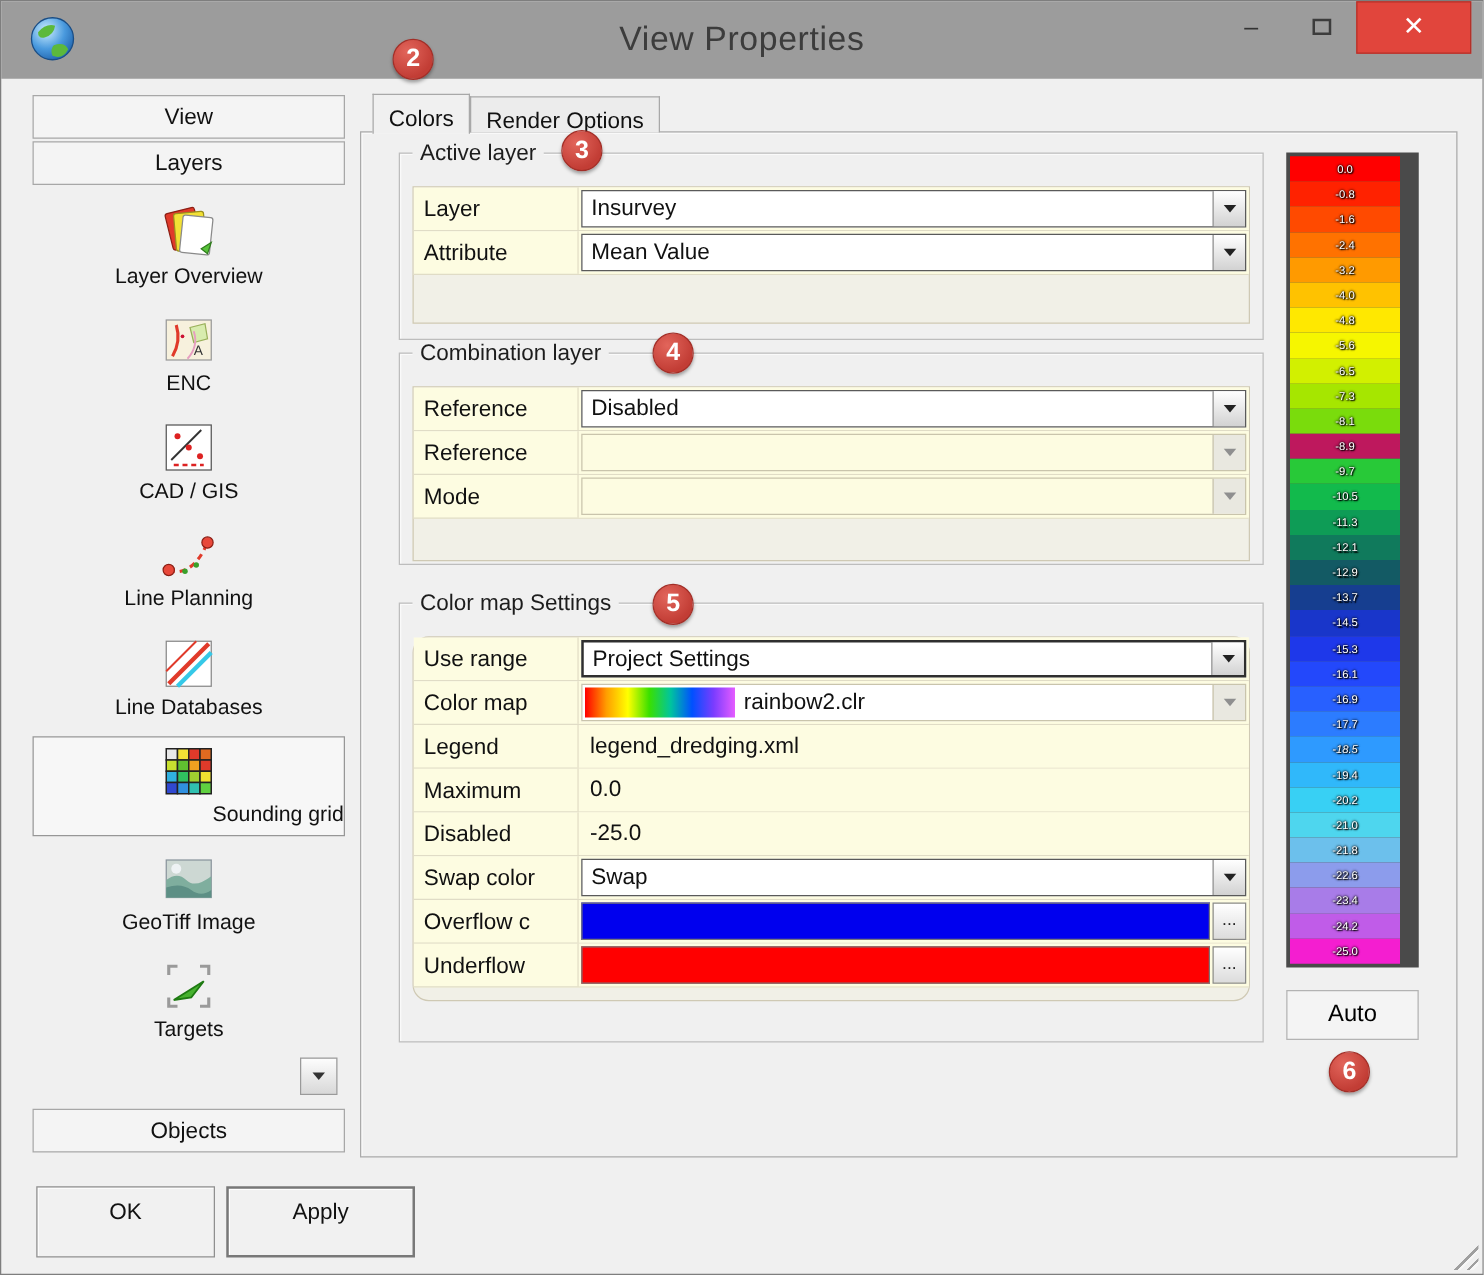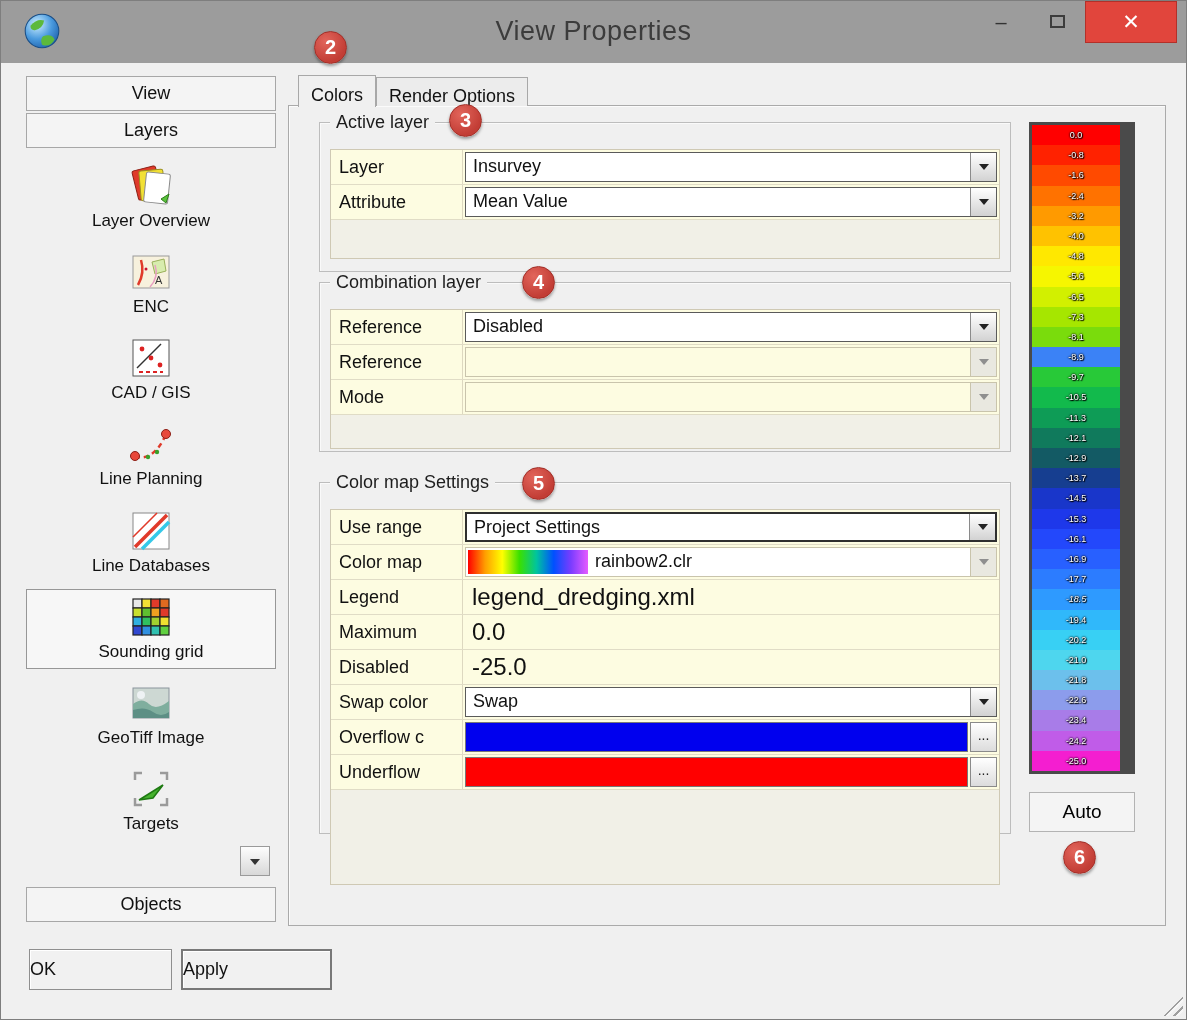--- a/index.html
+++ b/index.html
@@ -18,21 +18,21 @@
   .max-glyph { display:inline-block; width:15px; height:13px; border:2px solid #3c3c3c; background:transparent; margin-top:8px; }
   .btn-close { position:absolute; left:1084px; top:0; width:92px; height:42px; background:#e1453c; border:1px solid #b33029;
                color:#fff; font-size:21px; text-align:center; line-height:40px; }
 
   
   .sidebar { position:absolute; left:25px; top:75px; width:250px; height:846px; display:flex; flex-direction:column; }
   .side-btn { border:1px solid #a7a7a7; background:#f4f4f4; text-align:center; font-size:18px; color:#111; line-height:33px; height:35px; flex:none; }
   .side-btn + .side-btn { margin-top:2px; }
   .side-list { flex:1; position:relative; display:flex; flex-direction:column; justify-content:space-between; padding:10px 0 42px 0; }
   .side-item { width:100%; text-align:center; padding:4px 0 6px 0; border:1px solid transparent; }
-  .side-item.selected { border:1px solid #979797; background:#f7f7f7; }
+  .side-item.selected { border:1px solid #979797; background:#f7f7f7;text-align:right; }
   .side-icon { display:block; width:46px; height:46px; margin:0 auto 2px auto; }
   .side-icon svg { width:100%; height:100%; }
   .side-label { font-size:17px; color:#111; }
   .side-scroll { position:absolute; right:6px; bottom:46px; width:30px; height:30px; border:1px solid #9a9a9a;
                  background:linear-gradient(#fdfdfd,#d8d8d8); text-align:center; line-height:28px; font-size:11px; color:#333; }
   .side-objects { margin-top:4px; }
 
   
   .tab-bar { position:absolute; left:297px; top:74px; height:31px; display:flex; z-index:3; }
   .tab { border:1px solid #a8a8a8; border-bottom:none; background:#ececec; padding:4px 12px; font-size:18px; color:#111;
@@ -43,39 +43,39 @@
            border:1px solid #aaaaaa; box-shadow:inset 1px 1px 0 #fbfbfb; z-index:2; }
 
   .groupbox { position:absolute; border:1px solid #bdbdbd; box-shadow:inset 1px 1px 0 #fafafa; background:#f0f0f0; }
   .group-title { position:absolute; top:-11px; left:10px; background:#f0f0f0; padding:0 6px; font-size:18px; color:#1d1d1d; }
   .g-active   { left:30px; top:16px;  width:692px; height:150px; }
   .g-combo    { left:30px; top:176px; width:692px; height:170px; }
   .g-cmap     { left:30px; top:376px; width:692px; height:352px; }
 
   
   .pgrid { position:absolute; left:10px; right:10px; top:26px; border:1px solid #cfc9b4; background:#f1f0e7; }
-  .g-active .pgrid { height:110px; } .g-combo .pgrid { height:140px; } .g-cmap .pgrid { height:376px; }
+  .g-active .pgrid { height:110px; } .g-combo .pgrid { height:140px; } .g-cmap .pgrid { height:292px;border-radius:13px; }
   .prow { display:flex; height:35px; border-bottom:1px solid #e0dcc6; background:#fdfce1; }
   .plabel { width:132px; flex:none; border-right:1px solid #ddd8c0; font-size:18px; color:#111; line-height:34px;
             padding-left:8px; white-space:nowrap; overflow:hidden; }
   .pvalue { flex:1; position:relative; display:flex; align-items:stretch; padding:2px; background:#fdfce1; min-width:0; }
 
   .combo { flex:1; display:flex; border:1px solid #5a5a5a; background:#fff; min-width:0; }
   .combo.focused { border:2px solid #2f2f2f; }
   .combo.disabled { border:1px solid #c9c4ac; background:#fdfce1; }
   .combo-text { flex:1; font-size:18px; color:#111; line-height:27px; padding-left:7px; white-space:nowrap; overflow:hidden; }
   .combo-btn { width:26px; flex:none; background:linear-gradient(#ffffff,#d2d2d2); border-left:1px solid #8a8a8a;
                display:flex; align-items:center; justify-content:center; }
   .combo.disabled .combo-btn { background:#e9e8e0; border-left:1px solid #c9c4ac; }
   .arr { width:0; height:0; border-left:5px solid transparent; border-right:5px solid transparent; border-top:6px solid #222; }
   .combo.disabled .arr { border-top-color:#8f8f8f; }
 
   .cmap-swatch { width:120px; flex:none; margin:2px 0 2px 2px;
     background:linear-gradient(90deg,#ff0000,#ff9e00,#ffff00,#3ae000,#00c49e,#0050ff,#7a3cff,#e55cff); }
-  .textval { font-size:24px; color:#111; line-height:29px; padding-left:7px; white-space:nowrap; overflow:hidden; }
+  .textval { font-size:18px; color:#111; line-height:29px; padding-left:7px; white-space:nowrap; overflow:hidden; }
   .color-fill { flex:1; border:1px solid #777; }
   .dots-btn { width:27px; flex:none; margin-left:2px; border:1px solid #8a8a8a; background:linear-gradient(#ffffff,#dcdcdc);
               font-size:14px; color:#222; text-align:center; line-height:24px; }
 
   
   .legend { position:absolute; left:740px; top:16px; width:106px; height:652px; background:#4a4a4a;
             padding:3px 15px 3px 3px; display:flex; flex-direction:column; }
   .band { flex:1; position:relative; }
   .band span { position:absolute; inset:0; text-align:center; font-size:9px; line-height:20px; color:#fff;
                text-shadow:0 0 2px #000, 0 0 2px #000, 1px 1px 1px #000; }
@@ -87,22 +87,22 @@
              background:radial-gradient(circle at 35% 30%, #e2655b, #c23d35 70%); border:1px solid #a22e27;
              color:#fff; font-size:20px; font-weight:bold; text-align:center; line-height:31px;
              box-shadow:0 2px 3px rgba(0,0,0,.35); z-index:10; }
   .callout-2 { left:313px; top:30px; }
   .callout-3 { left:448px; top:103px; }
   .callout-4 { left:521px; top:265px; }
   .callout-5 { left:521px; top:466px; }
   .callout-6 { left:1062px; top:840px; }
 
   
-  .footer-btn { position:absolute; top:948px; height:41px; border:1px solid #8f8f8f; background:#f1f1f1;
-                box-shadow:inset 1px 1px 0 #ffffff; font-size:18px; color:#111; text-align:left; line-height:39px; }
+  .footer-btn { position:absolute; top:948px; height:57px; border:1px solid #8f8f8f; background:#f1f1f1;
+                box-shadow:inset 1px 1px 0 #ffffff; font-size:18px; color:#111; text-align:center; line-height:39px; }
   .btn-ok { left:28px; width:143px; }
   .btn-apply { left:180px; width:151px; border:2px solid #787878; line-height:37px; }
   .btn-cancel { left:373px; width:149px; }
 
   .grip { position:absolute; right:3px; bottom:3px; width:22px; height:22px;
           background:repeating-linear-gradient(135deg, transparent 0 3px, #9f9f9f 3px 5px, #f6f6f6 5px 7px);
           clip-path:polygon(100% 0, 100% 100%, 0 100%); }
 </style>
 </head>
 <body>
@@ -401,21 +401,21 @@
         </div>
         <div class="band" style="background: rgb(210, 240, 0);">
           <span>-6.5</span>
         </div>
         <div class="band" style="background: rgb(166, 230, 0);">
           <span>-7.3</span>
         </div>
         <div class="band" style="background: rgb(122, 220, 12);">
           <span>-8.1</span>
         </div>
-        <div class="band" style="background: #3b82f6;">
+        <div class="band" style="background: #be185d;">
           <span>-8.9</span>
         </div>
         <div class="band" style="background: rgb(40, 201, 56);">
           <span>-9.7</span>
         </div>
         <div class="band" style="background: rgb(18, 186, 76);">
           <span>-10.5</span>
         </div>
         <div class="band" style="background: rgb(14, 156, 86);">
           <span>-11.3</span>

